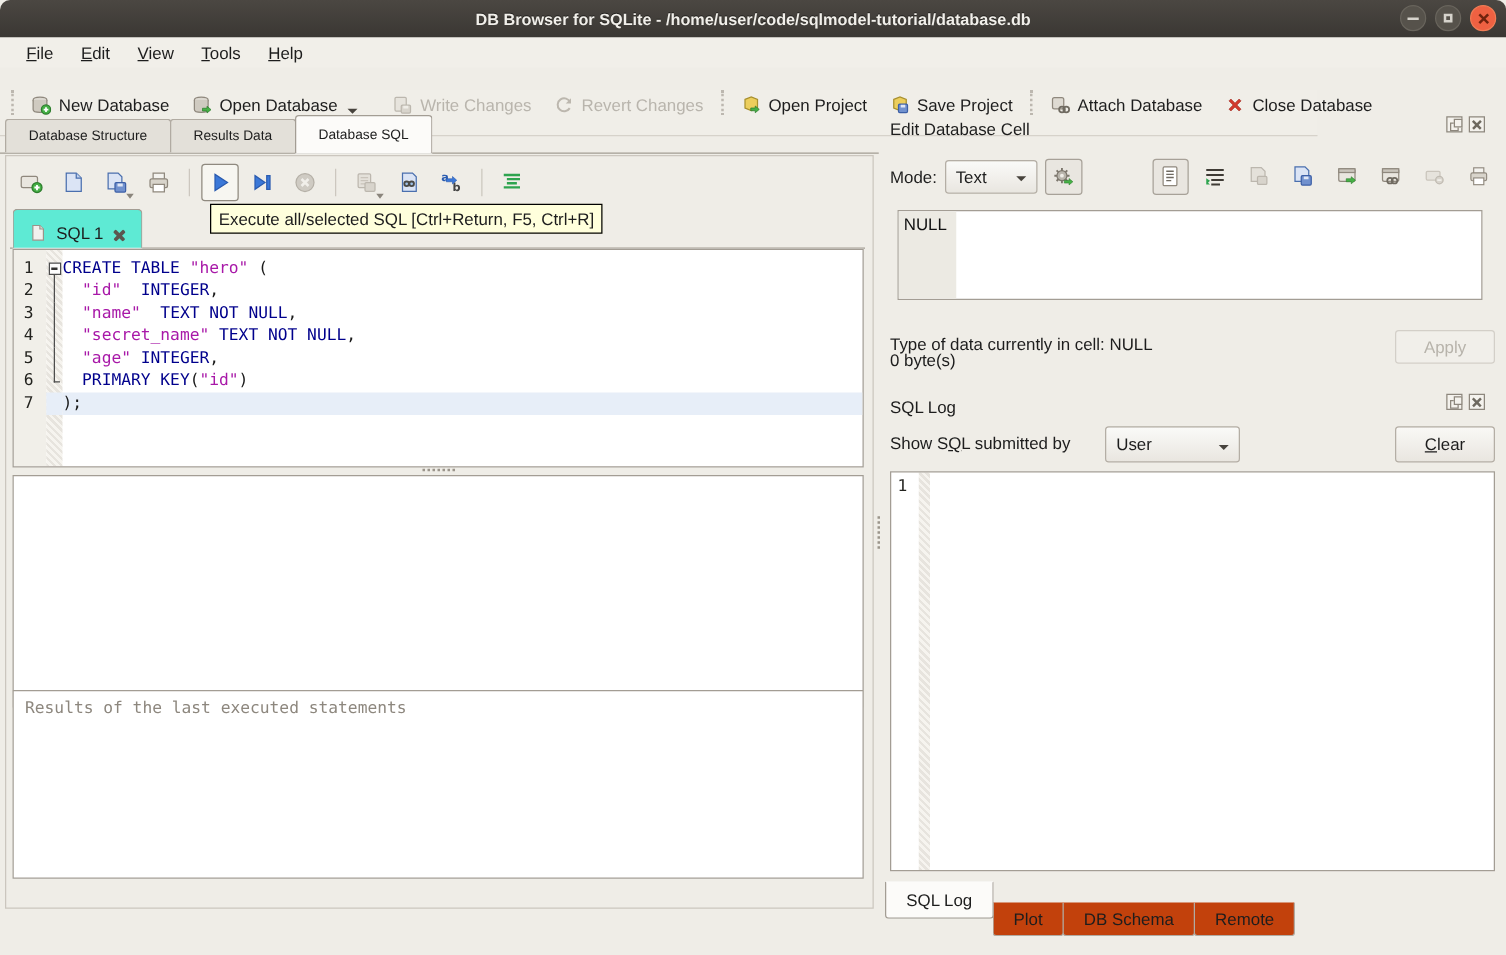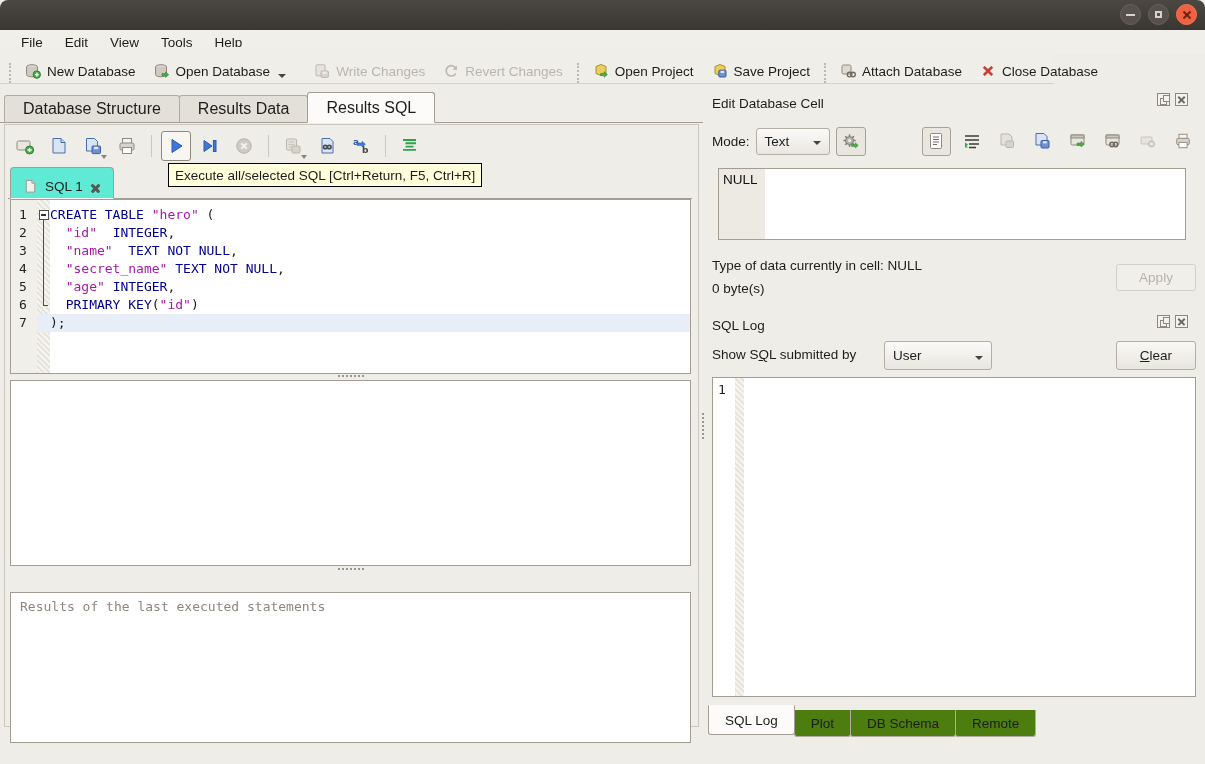--- a/index.html
+++ b/index.html
@@ -23,31 +23,31 @@
   .wbtn .dash{ position:absolute; left:5px; top:9px; width:9px; height:2px; background:#d6d3cc; }
   .wbtn .sq{ position:absolute; left:6px; top:6px; width:7px; height:7px; border:2px solid #d6d3cc; }
   .wbtn .x1,.wbtn .x2{ position:absolute; left:4.5px; top:9px; width:10px; height:2px; background:#71230e; }
   .wbtn .x1{ transform:rotate(45deg);} .wbtn .x2{ transform:rotate(-45deg);}
   
   .menubar{ position:absolute; left:0; top:30px; width:1205px; height:24px; background:#f1efe9;
     display:flex; align-items:center; padding-left:10px; }
   .menu-item{ padding:3px 11px; font-size:13.5px; }
   .accel{ text-decoration:underline; }
   
-  .toolbar{ position:absolute; left:0; top:47px; width:1054px; height:37px; background:#f0eee8;
-    border-bottom:1px solid #d6d2ca; display:flex; align-items:flex-end; padding-left:4px; }
+  .toolbar{ position:absolute; left:0; top:72px; width:1054px; height:37px; background:#f0eee8;
+    border-bottom:1px solid #d6d2ca; display:flex; align-items:flex-start; padding-left:4px; }
   .tbtn{ display:flex; align-items:center; gap:6px; padding:4px 9px; font-size:13.5px; border-radius:3px; white-space:nowrap; }
   .tbtn.disabled{ color:#b9b5ad; }
   .tsep{ width:1px; height:22px; background:#ccc7bf; margin:0 5px; }
   .tgrip{ width:5px; height:20px; margin:0 5px; border-left:2px dotted #bcb7af; }
   .caret{ width:0; height:0; border-left:4px solid transparent; border-right:4px solid transparent;
     border-top:4px solid #47433d; margin-left:2px; margin-top:10px; }
   
   .maintabs{ position:absolute; left:0; top:92px; width:703px; height:31px; border-bottom:1px solid #a39d94; display:flex; align-items:flex-end; padding-left:4px; }
-  .mtab{ font-size:16px; padding:0 18px; display:flex; align-items:center; justify-content:center;
+  .mtab{ font-size:11px; padding:0 18px; display:flex; align-items:center; justify-content:center;
     background:#e3e0d9; border:1px solid #b1aba2; border-bottom:none; height:27px; border-radius:3px 3px 0 0; margin-right:-1px; }
   .mtab.active{ background:#fcfbf9; border-color:#a39d94; height:31px; margin-bottom:-1px; border-bottom:1px solid #fcfbf9; z-index:2; }
   
   .leftframe{ position:absolute; left:4px; top:124px; width:695px; height:603px; border:1px solid #cbc6be; background:#efede7; }
   .sqltoolbar{ position:absolute; left:10px; top:128px; height:36px; display:flex; align-items:center; gap:4px; }
   .ibtn{ width:30px; height:30px; display:flex; align-items:center; justify-content:center; border-radius:3px; position:relative; }
   .ibtn.hovered{ border:1px solid #8f897f; background:#f7f6f1; }
   .ibtn .mini-caret{ position:absolute; right:1px; bottom:2px; width:0; height:0; border-left:3px solid transparent; border-right:3px solid transparent; border-top:4px solid #8a857c; }
   
   .edtabbar{ position:absolute; left:8px; top:167px; width:684px; height:32px; border-bottom:1px solid #a39d94; display:flex; align-items:flex-end; }
@@ -77,21 +77,21 @@
   .f-bar::before{ content:''; position:absolute; left:6px; top:0; bottom:0; width:1px; background:#4c4c4c; }
   .f-corner::before{ content:''; position:absolute; left:6px; top:0; height:10px; width:1px; background:#4c4c4c; }
   .f-corner::after{ content:''; position:absolute; left:6px; top:9px; width:5px; height:1px; background:#4c4c4c; }
   .f-minus::before{ content:''; position:absolute; left:2px; top:4px; width:8px; height:8px; border:1px solid #4c4c4c; background:#fdfdfd; }
   .f-minus::after{ content:''; position:absolute; left:4px; top:8px; width:5px; height:1.5px; background:#333; }
   .f-minus .stem{ position:absolute; left:6px; top:14px; bottom:0; width:1px; background:#4c4c4c; }
   
   .hsplit{ position:absolute; left:10px; width:681px; height:5px; display:flex; align-items:center; justify-content:center; }
   .dots-h{ width:26px; height:3px; border-top:2px dotted #9b958b; }
   .gridpane{ position:absolute; left:10px; top:380px; width:681px; height:186px; background:#fff; border:1px solid #a39d94; }
-  .resultspane{ position:absolute; left:10px; top:592px; width:681px; height:151px; background:#fff; border:1px solid #a39d94;
+  .resultspane{ position:absolute; left:10px; top:552px; width:681px; height:151px; background:#fff; border:1px solid #a39d94;
     padding:6px 9px; font-family:"DejaVu Sans Mono", monospace; font-size:13px; color:#8d877e; }
   .vsplit{ position:absolute; left:699px; top:124px; width:8px; height:603px; display:flex; align-items:center; justify-content:center; }
   .dots-v{ height:26px; width:3px; border-left:2px dotted #9b958b; }
   
   .docktitle{ position:absolute; left:712px; width:486px; height:22px; display:flex; align-items:center; font-size:13.5px; }
   .dockbtns{ position:absolute; right:10px; top:1px; display:flex; gap:5px; }
   .dbtn{ width:13px; height:13px; border:1px solid #8d877d; background:#f4f2ed; position:relative; }
   .dbtn.float::before{ content:''; position:absolute; left:2px; top:4px; width:5px; height:5px; border:1px solid #8d877d; }
   .dbtn.float::after{ content:''; position:absolute; left:5px; top:1px; width:5px; height:5px; border:1px solid #8d877d; background:#f4f2ed; }
   .dbtn.closeb::before,.dbtn.closeb::after{ content:''; position:absolute; left:1.2px; top:4.6px; width:9px; height:1.8px; background:#6e695f; }
@@ -99,54 +99,55 @@
   .celltoolbar{ position:absolute; left:712px; top:122px; width:486px; height:38px; display:flex; align-items:center; gap:6px; }
   .label{ font-size:13.5px; }
   .combo{ height:27px; background:linear-gradient(#fafaf8,#e9e6e0); border:1px solid #b4aea5; border-radius:3px;
     display:flex; align-items:center; font-size:13.5px; padding:0 8px; justify-content:space-between; }
   .combo .caret{ margin-top:4px; }
   .sqbtn{ width:32px; height:29px; display:flex; align-items:center; justify-content:center; border-radius:3px; position:relative; }
   .sqbtn.pressed{ border:1px solid #a7a198; background:#e9e6e0; }
   .cellbox{ position:absolute; left:718px; top:168px; width:468px; height:72px; border:1px solid #a39d94; background:#fff; }
   .cellbox .gutter{ position:absolute; left:0; top:0; bottom:0; width:46px; background:#eceae3; }
   .cellbox .val{ position:absolute; left:4px; top:3px; font-size:13.5px; color:#111; z-index:2; }
-  .info1{ position:absolute; left:712px; top:258px; font-size:13.5px; }
+  .info1{ position:absolute; left:712px; top:268px; font-size:13.5px; }
   .info2{ position:absolute; left:712px; top:281px; font-size:13.5px; }
   .btn{ display:flex; align-items:center; justify-content:center; font-size:13.5px;
     background:linear-gradient(#f9f8f5,#e9e6e0); border:1px solid #b4aea5; border-radius:3px; }
   .btn.disabled{ background:#f1efea; border-color:#d3cfc8; color:#b7b3ab; }
   .applybtn{ position:absolute; left:1116px; top:264px; width:80px; height:27px; }
   .logcontrols-label{ position:absolute; left:712px; top:347px; font-size:13.5px; }
   .usercombo{ position:absolute; left:884px; top:341px; width:108px; }
   .usercombo .combo{ width:108px; height:29px; }
   .clearbtn{ position:absolute; left:1116px; top:341px; width:80px; height:29px; }
   .logbox{ position:absolute; left:712px; top:377px; width:484px; height:320px; border:1px solid #a39d94;
     background:
       repeating-linear-gradient(45deg,#e7e4de 0 2px,#f6f4ef 2px 4px) 22px 0/9px 100% no-repeat,
       #fff;
     font-family:"DejaVu Sans Mono", monospace; font-size:13px; }
   .logbox .lognum{ padding:4px 0 0 5px; color:#23231f; }
   
   .bottomtabs{ position:absolute; left:708px; top:706px; height:30px; display:flex; align-items:flex-start; }
   .btab{ font-size:13.5px; padding:0 16px; height:27px; display:flex; align-items:center;
-    background:#4d7c0f; border:1px solid #b1aba2; border-radius:0 0 3px 3px; border-top:none; margin-right:-1px; margin-top:4px; }
+    background:#c2410c; border:1px solid #b1aba2; border-radius:0 0 3px 3px; border-top:none; margin-right:-1px; margin-top:16px; }
   .btab.active{ background:#fcfbf9; border-color:#a39d94; height:30px; z-index:2; border-top:1px solid #fcfbf9; margin-top:-1px; }
   
   .statusbar{ position:absolute; left:0; top:730px; width:1205px; height:34px; }
   .encoding{ position:absolute; right:30px; top:12px; font-size:13.5px; color:#b2aea6; }
   .grip{ position:absolute; right:4px; bottom:4px; width:13px; height:13px;
     background:repeating-linear-gradient(135deg,transparent 0 3px,#b9b4ac 3px 5px); clip-path:polygon(100% 0,100% 100%,0 100%); }
   svg{ display:block; }
 </style>
 </head>
 <body>
 
 <div class="app">
 
   <div class="titlebar">
+    <span class="title">DB Browser for SQLite - /home/user/code/sqlmodel-tutorial/database.db</span>
     <div class="winbtns">
       <div class="wbtn">
           <span class="dash"></span>
         </div>
       <div class="wbtn">
           <span class="sq"></span>
         </div>
       <div class="wbtn close">
           <span class="x1"></span>
           <span class="x2"></span>
@@ -232,21 +233,21 @@
   </div>
 
   <div class="maintabs">
     <div class="mtab">
         <span>Database Structure</span>
       </div>
     <div class="mtab">
         <span>Results Data</span>
       </div>
     <div class="mtab active">
-        <span>Results SQL</span>
+        <span>Database SQL</span>
       </div>
   </div>
 
   <div class="leftframe"></div>
 
   <div class="sqltoolbar">
     <div class="ibtn">
       <svg width="20" height="20" viewBox="0 0 20 20">
         <rect x="2" y="5" width="13" height="9" rx="1.5" fill="#e9e6df" stroke="#8f887d"></rect>
         <circle cx="14.6" cy="14" r="4" fill="#46b146" stroke="#2d7e2d"></circle>

